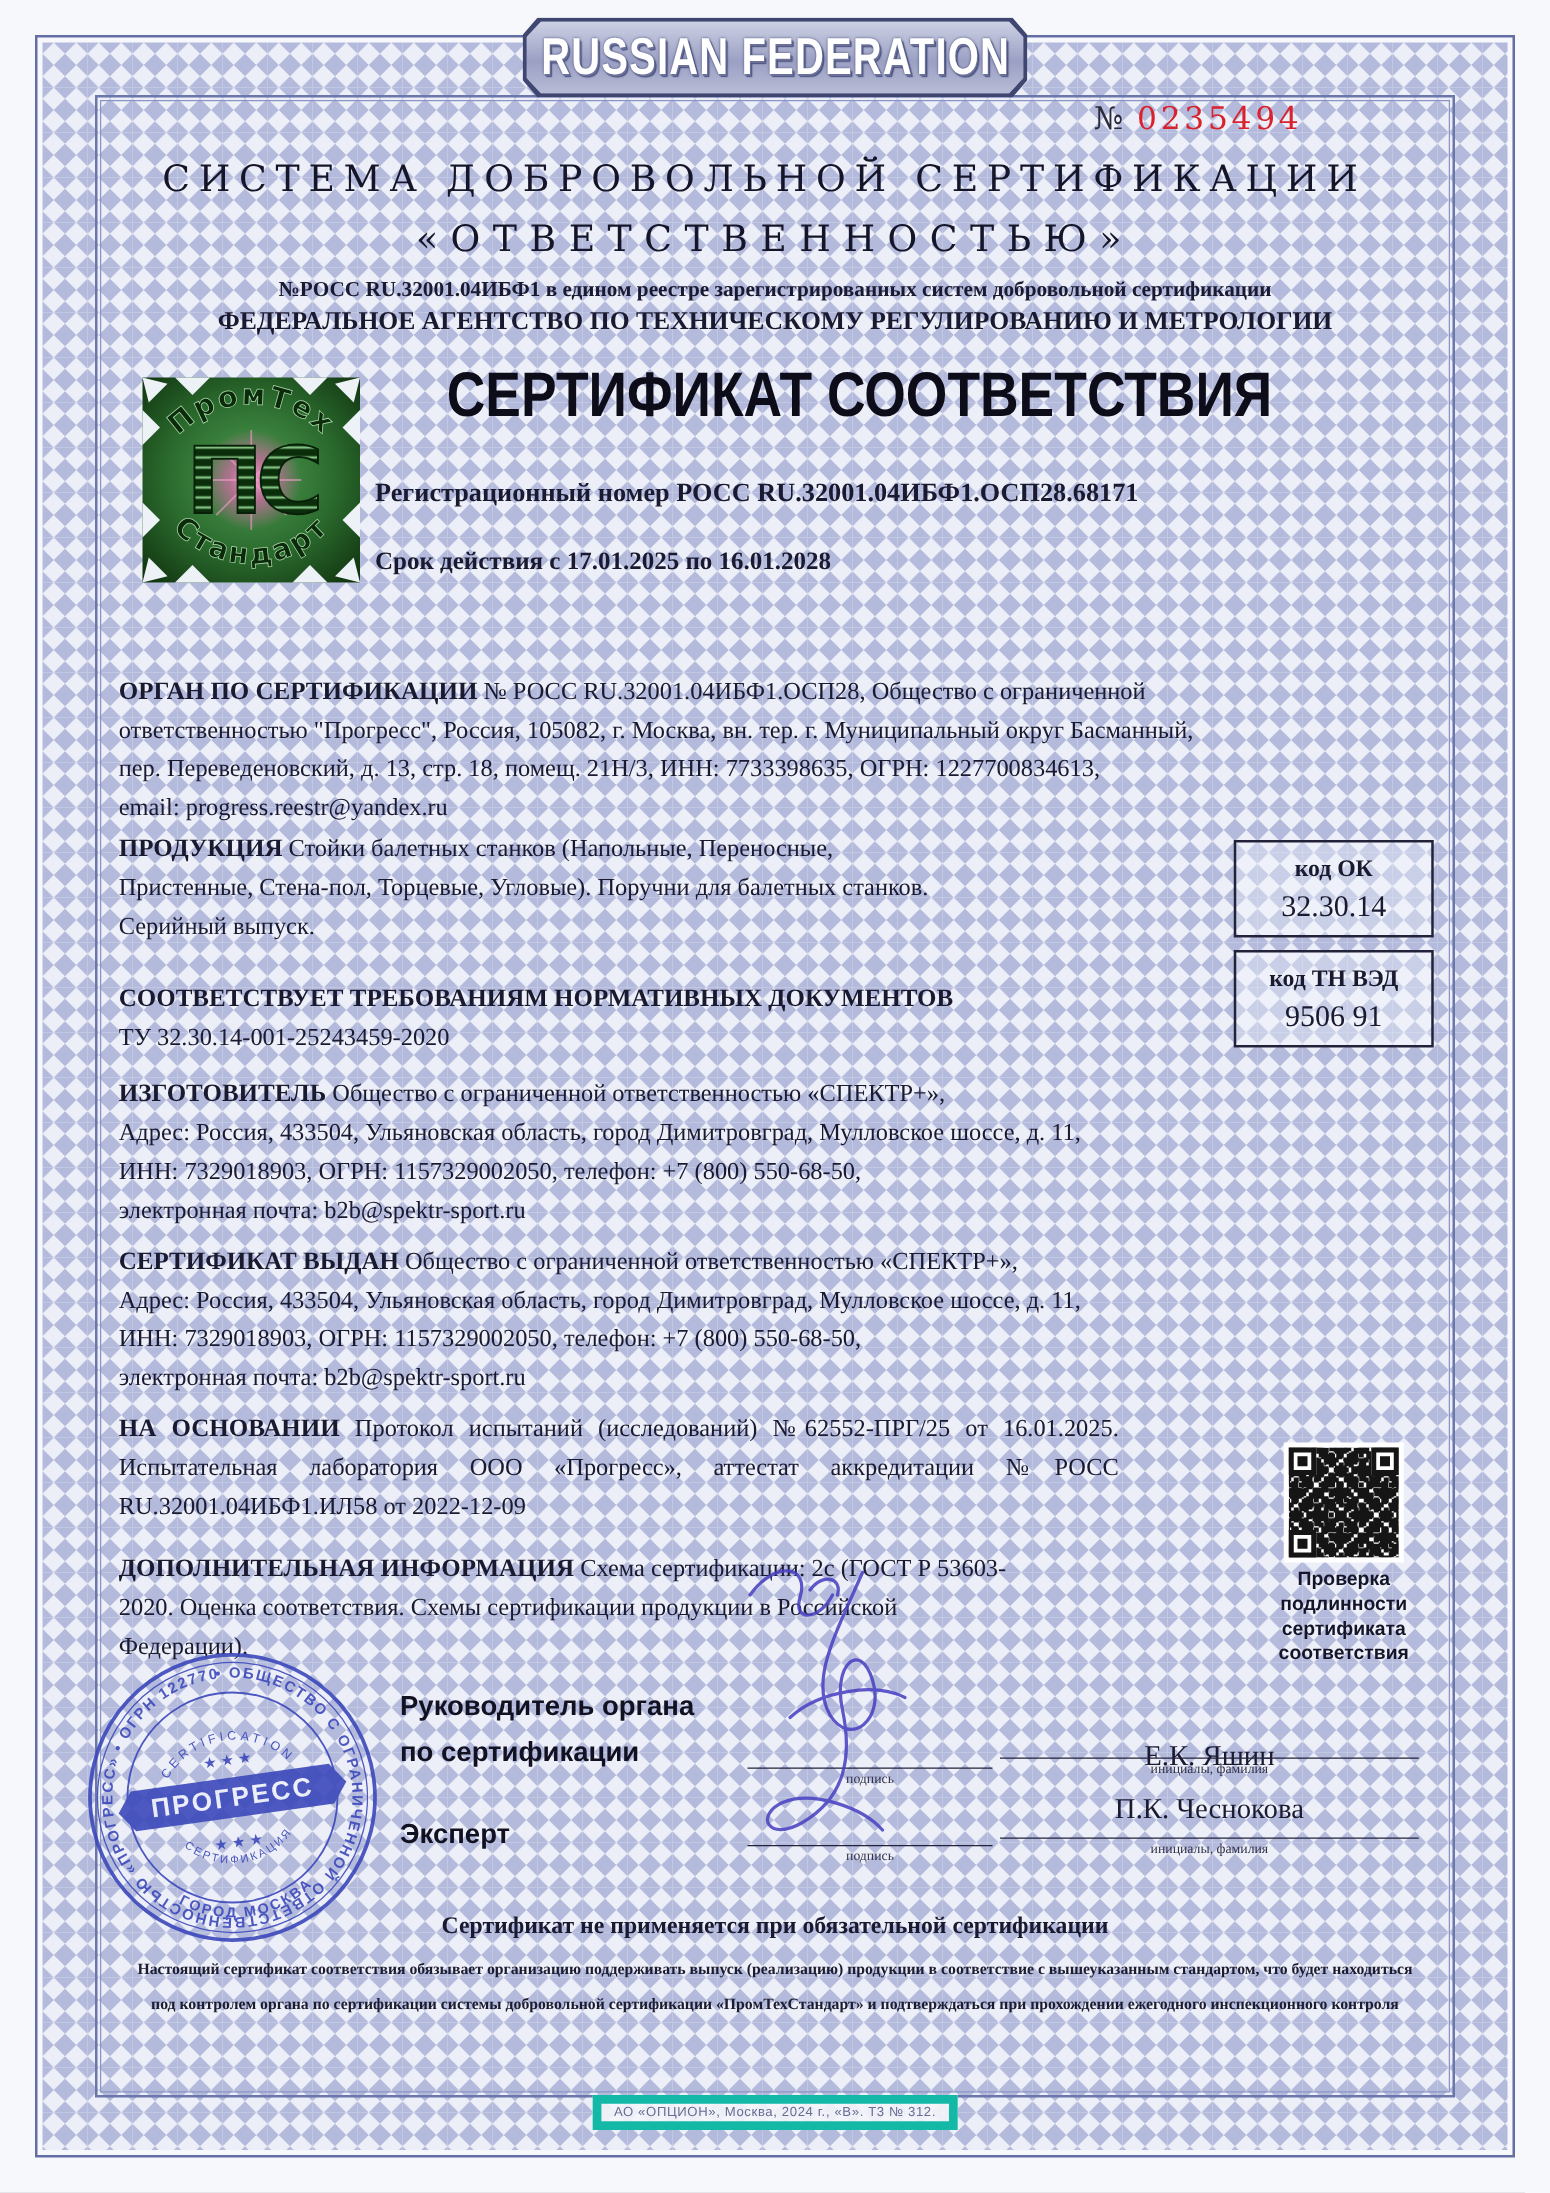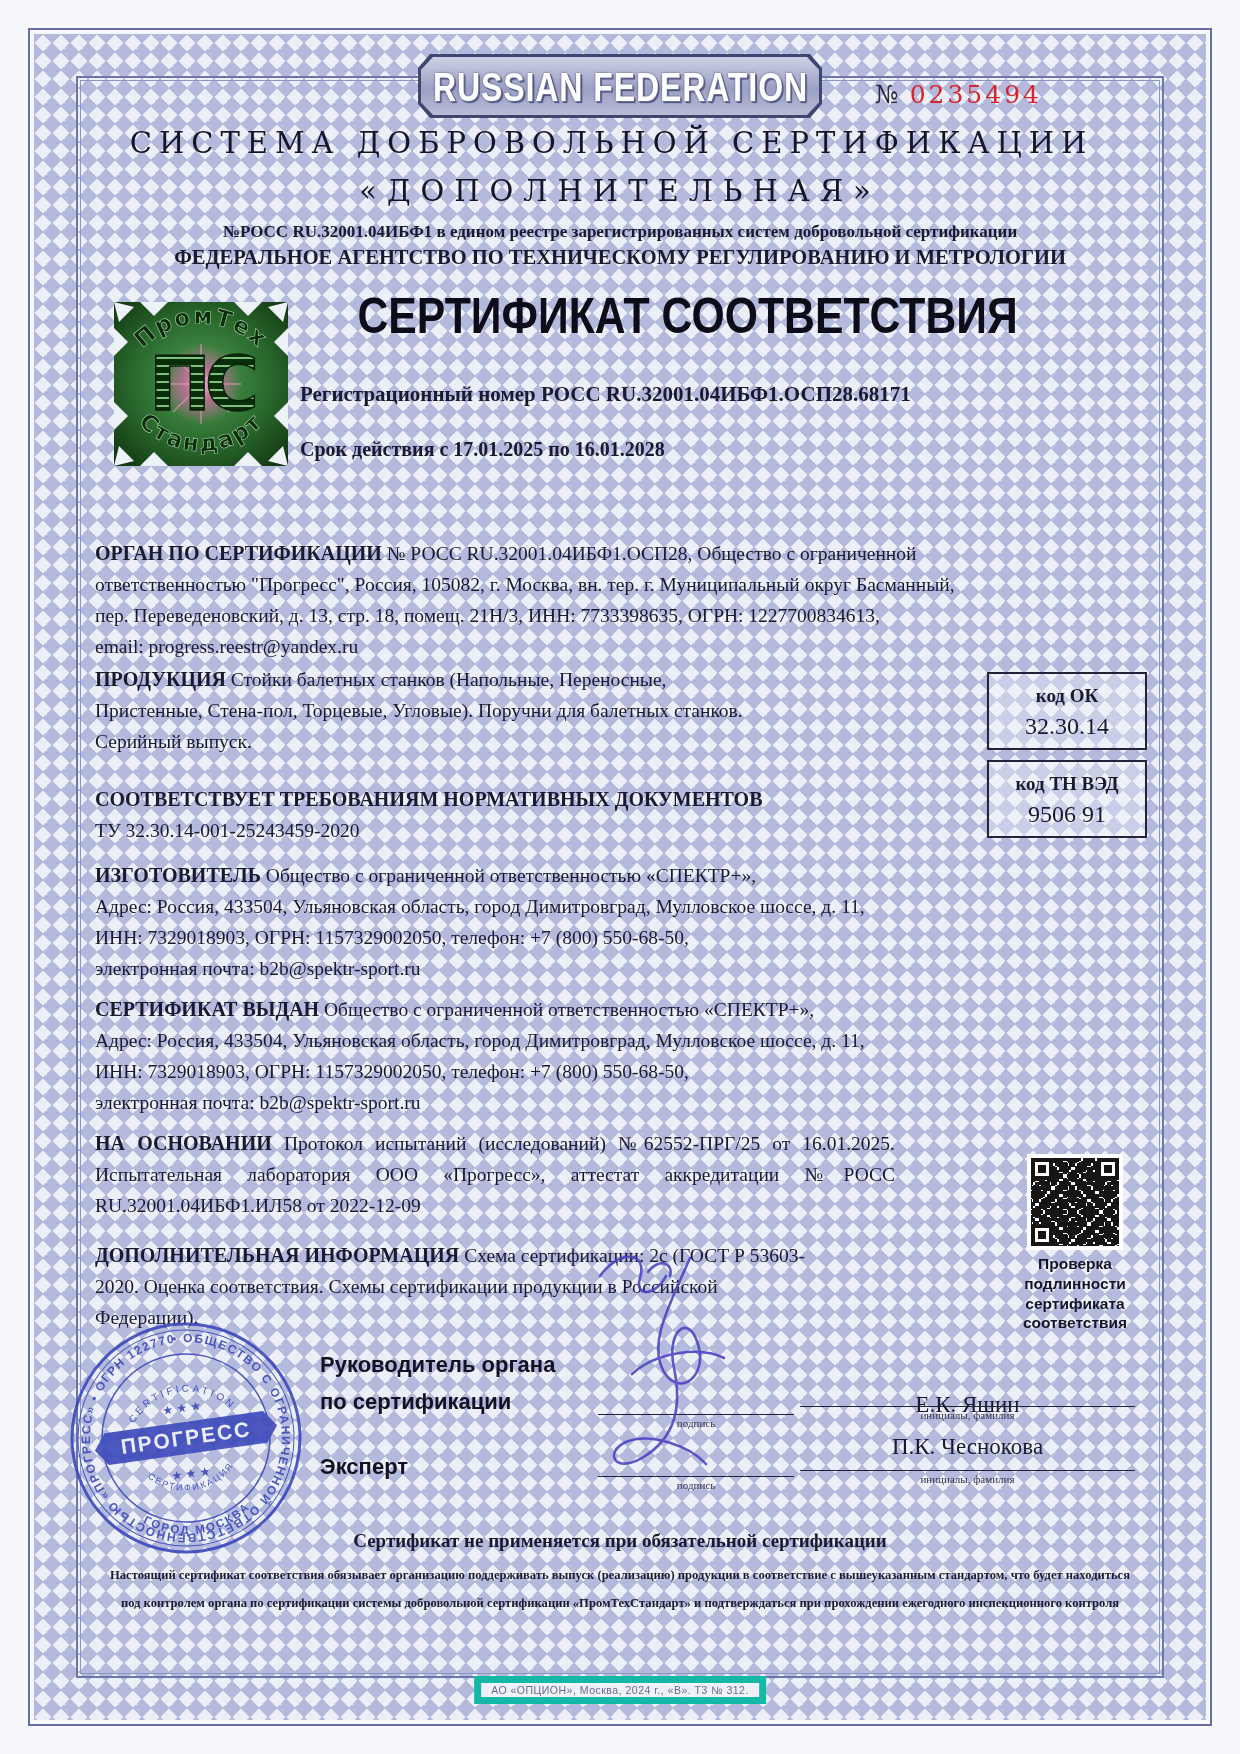--- a/index.html
+++ b/index.html
@@ -18,21 +18,21 @@
   .frame::after{content:"";position:absolute;inset:2px;border:1px solid #8b94c4;}
   .content-bg{position:absolute;inset:82px;background-color:#eaf1f8;
     background-image:
       radial-gradient(ellipse 720px 520px at 48% 34%, rgba(228,176,200,.50), rgba(228,176,200,0) 68%),
       radial-gradient(ellipse 560px 420px at 52% 74%, rgba(224,188,214,.38), rgba(224,188,214,0) 70%),
       repeating-linear-gradient(45deg, rgba(95,145,195,.10) 0 1px, transparent 1px 6px),
       repeating-linear-gradient(-45deg, rgba(95,145,195,.10) 0 1px, transparent 1px 6px),
       repeating-linear-gradient(0deg, rgba(150,110,160,.05) 0 1px, transparent 1px 5px);}
   
   .banner{position:absolute;top:14px;left:50%;margin-left:-202px;width:404px;height:64px;z-index:5;
-    background:#3f4670;clip-path:polygon(3% 0,97% 0,100% 22%,100% 78%,97% 100%,3% 100%,0 78%,0 22%);margin-top:40px;}
+    background:#3f4670;clip-path:polygon(3% 0,97% 0,100% 22%,100% 78%,97% 100%,3% 100%,0 78%,0 22%);}
   .banner-in{position:absolute;inset:3px;clip-path:polygon(3% 0,97% 0,100% 22%,100% 78%,97% 100%,3% 100%,0 78%,0 22%);
     background:linear-gradient(180deg,#cdd1e4,#9ba0c4 55%,#b8bcd6);display:flex;align-items:center;justify-content:center;}
   .banner-text{font-family:"Liberation Sans",sans-serif;font-weight:bold;font-size:34px;color:#fff;
     transform:scale(.94,1.22);letter-spacing:1px;white-space:nowrap;
     text-shadow:1px 1px 0 #6a7099, 2px 2px 1px #454c78, 0 0 2px #454c78;}
   
   .cert-no{position:absolute;top:80px;right:198px;font-family:"DejaVu Serif",serif;font-size:25px;letter-spacing:3px;color:#d8232e;z-index:4;}
   .cert-no .pfx{color:#2a2a3a;letter-spacing:0;}
   .sys1{position:absolute;top:126px;left:0;right:17px;text-align:center;font-family:"DejaVu Serif",serif;
     font-size:29px;letter-spacing:7px;color:#15152a;z-index:4;}
@@ -107,21 +107,21 @@
 
   <div class="banner">
     <div class="banner-in">
       <span class="banner-text">RUSSIAN FEDERATION</span>
     </div>
   </div>
 
   <div class="cert-no"><span class="pfx">№</span> <span>0235494</span></div>
 
   <div class="sys1">СИСТЕМА ДОБРОВОЛЬНОЙ СЕРТИФИКАЦИИ</div>
-  <div class="sys2">«ДОПОЛНИТЕЛЬНАЯ»</div>
+  <div class="sys2">«ОТВЕТСТВЕННОСТЬЮ»</div>
   <div class="registry">№РОСС RU.32001.04ИБФ1 в едином реестре зарегистрированных систем добровольной сертификации</div>
   <div class="agency">ФЕДЕРАЛЬНОЕ АГЕНТСТВО ПО ТЕХНИЧЕСКОМУ РЕГУЛИРОВАНИЮ И МЕТРОЛОГИИ</div>
 
   <div class="doc-title"><span>СЕРТИФИКАТ СООТВЕТСТВИЯ</span></div>
 
   <div class="logo">
     <svg width="182" height="172" viewBox="0 0 182 172">
       <defs>
         <radialGradient id="g1" cx="50%" cy="48%" r="70%">
           <stop offset="0%" stop-color="#4f9b51"></stop>

